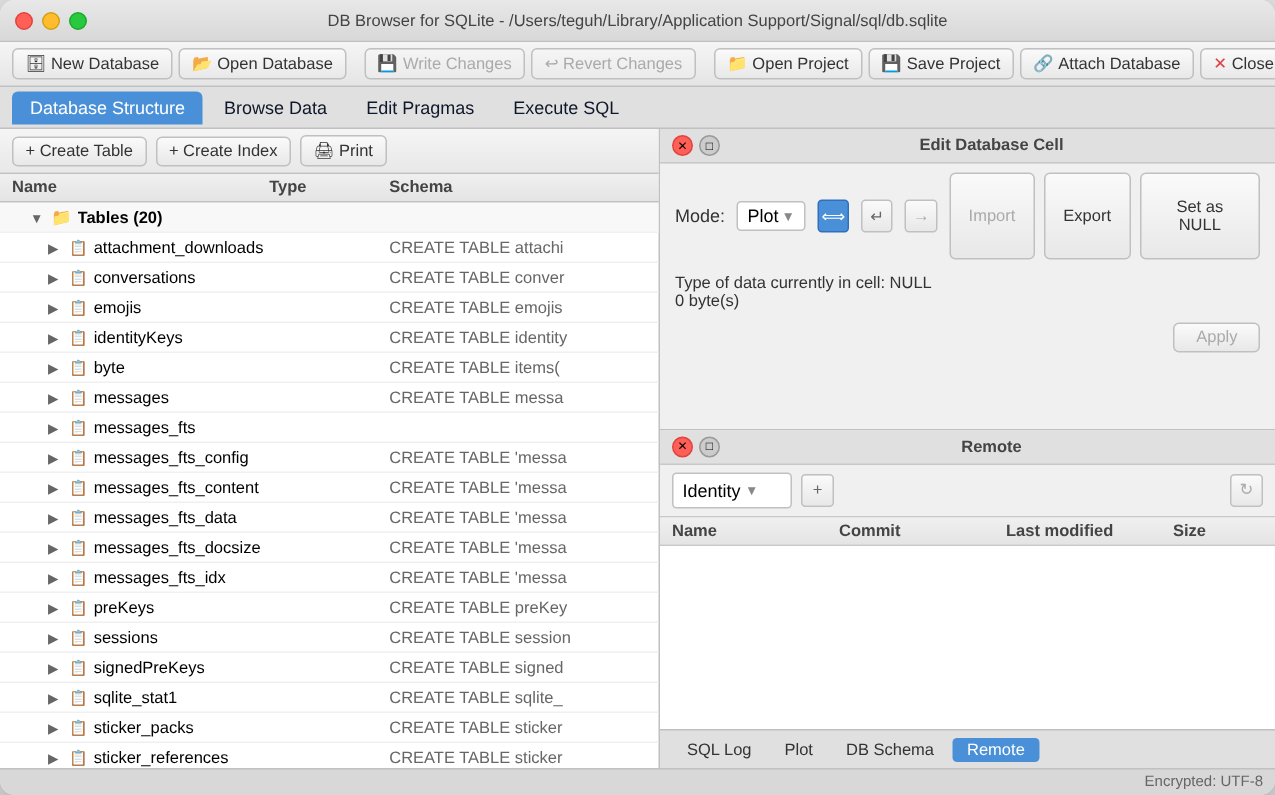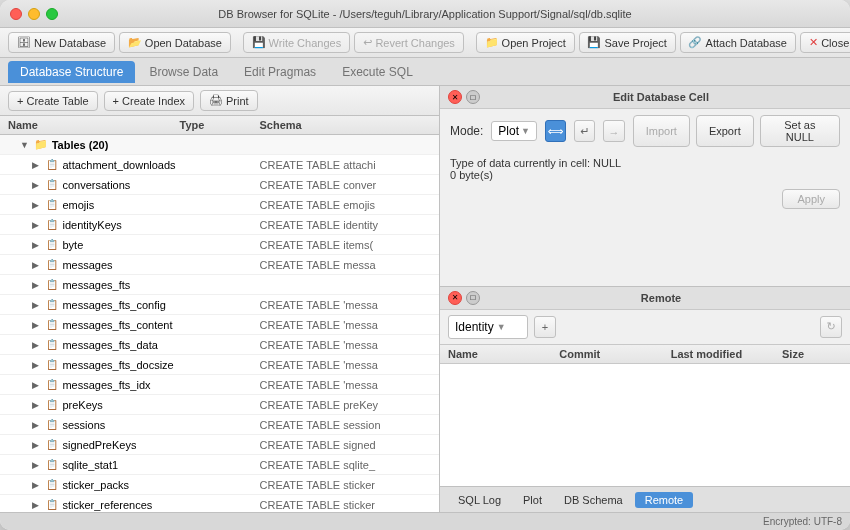--- a/index.html
+++ b/index.html
@@ -96,21 +96,21 @@
       padding: 0 8px;
       gap: 2px;
       flex-shrink: 0;
       height: 28px;
     }
     .tab {
       padding: 4px 12px;
       font-size: 12px;
       cursor: pointer;
       border-radius: 4px 4px 0 0;
-      color: #737373;
+      color: #0f172a;
     }
     .tab.active {
       background: #4a90d9;
       color: white;
       font-weight: 500;
     }
     
     .main-content {
       display: flex;
       flex: 1;
@@ -296,21 +296,21 @@
       background: #4a90d9;
       color: white;
       border-color: #3070b9;
     }
     .action-btns {
       display: flex;
       gap: 6px;
       margin-left: auto;
     }
     .action-btn {
-      padding: 3px 12px;
+      padding: 16px 12px;
       background: linear-gradient(to bottom, #fafafa, #e8e8e8);
       border: 1px solid #c0c0c0;
       border-radius: 4px;
       font-size: 11px;
       cursor: pointer;
       color: #333;
     }
     .action-btn.disabled { color: #aaa; }
     .null-textarea {
       margin: 4px 10px;

